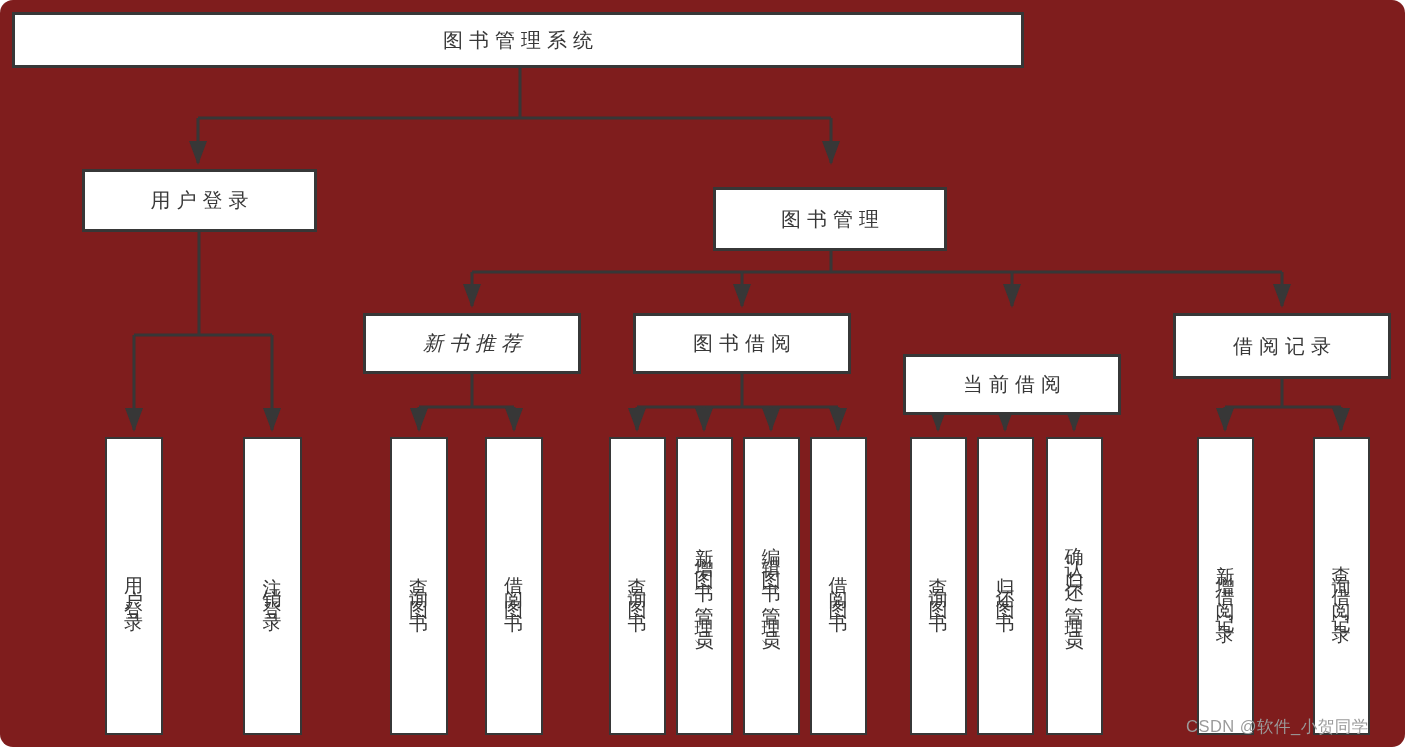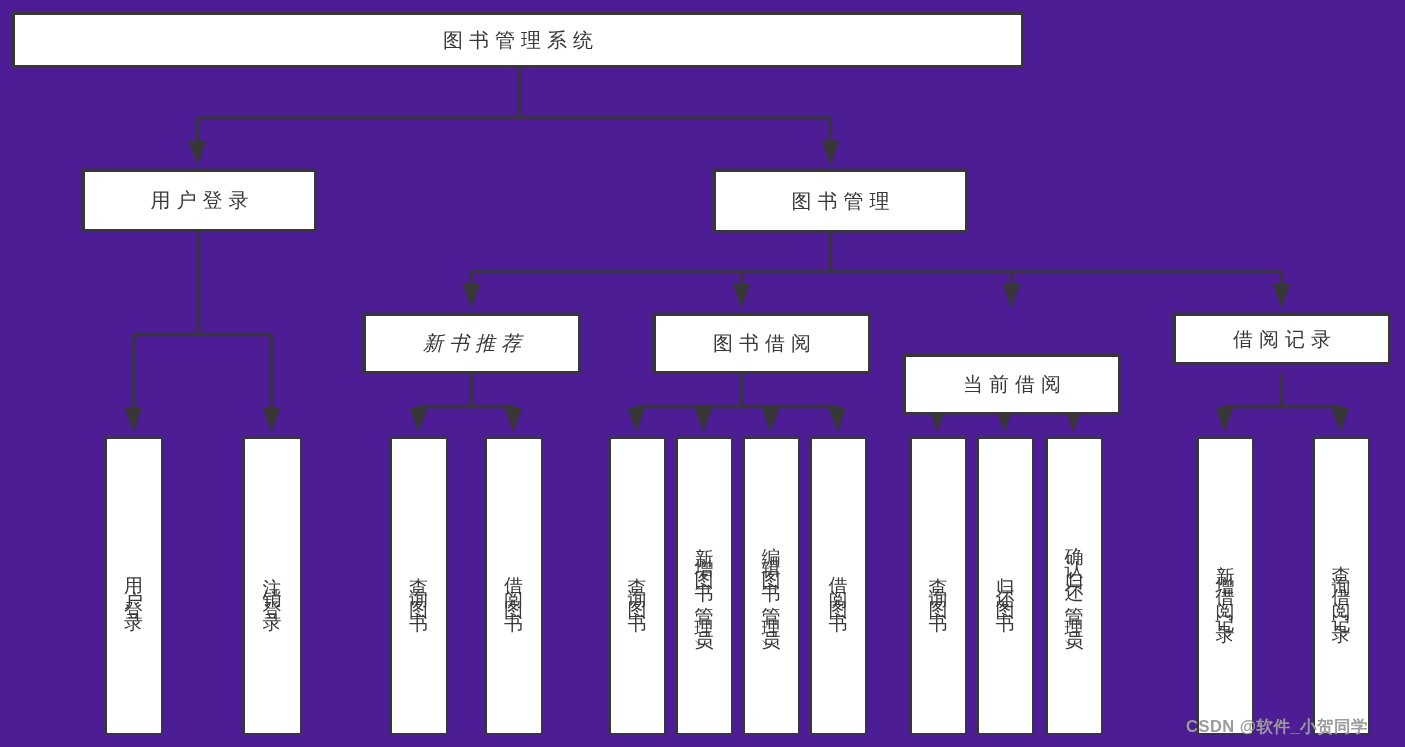--- a/index.html
+++ b/index.html
@@ -1,22 +1,23 @@
 <!DOCTYPE html>
 <html><head>
 <meta charset="utf-8">
 <style>
   html,body{margin:0;padding:0;background:#ffffff;}
   .canvas{
     position:relative;
     width:1405px;height:747px;
-    background:#4c1d95;
+    background:#7f1d1d;
     overflow:hidden;
     font-family:"Liberation Sans","DejaVu Sans",sans-serif;
     color:#333333;
+    border-radius:13px;
   }
   .wires{position:absolute;left:0;top:0;z-index:1;}
   .box{
     position:absolute;
     box-sizing:border-box;
     background:#ffffff;
     border:3px solid #373737;
     display:flex;align-items:center;justify-content:center;
     z-index:2;
     color:#383838;
@@ -39,21 +40,20 @@
     white-space:nowrap;
   }
   .watermark{
     position:absolute;
     left:1186px;top:716px;
     font-size:16.5px;
     letter-spacing:0.5px;
     color:#9b9b9b;
     z-index:3;
     white-space:nowrap;
-    font-weight:bold;
   }
 </style>
 </head>
 <body>
 
 <div class="canvas">
 
   <svg class="wires" width="1405" height="747" viewBox="0 0 1405 747">
     <defs>
       <marker id="arw" markerUnits="userSpaceOnUse" markerWidth="24" markerHeight="18" viewBox="0 0 24 18" refX="22" refY="9" orient="auto">
@@ -97,34 +97,34 @@
     </g>
   </svg>
 
   <div class="box" style="left:12px;top:12px;width:1012px;height:56px;">
     <span class="hlabel">图书管理系统</span>
   </div>
 
   <div class="box" style="left:82px;top:169px;width:235px;height:63px;">
     <span class="hlabel">用户登录</span>
   </div>
-  <div class="box" style="left:713px;top:169px;width:255px;height:64px;">
+  <div class="box" style="left:713px;top:187px;width:234px;height:64px;">
     <span class="hlabel">图书管理</span>
   </div>
 
   <div class="box" style="left:363px;top:313px;width:218px;height:61px;font-style:italic;">
     <span class="hlabel">新书推荐</span>
   </div>
-  <div class="box" style="left:633px;top:313px;width:218px;height:61px;margin-left:20px;">
+  <div class="box" style="left:633px;top:313px;width:218px;height:61px;">
     <span class="hlabel">图书借阅</span>
   </div>
   <div class="box" style="left:903px;top:313px;width:218px;height:61px;margin-top:41px;">
     <span class="hlabel">当前借阅</span>
   </div>
-  <div class="box" style="left:1173px;top:313px;width:218px;height:52px;">
+  <div class="box" style="left:1173px;top:313px;width:218px;height:66px;">
     <span class="hlabel">借阅记录</span>
   </div>
 
   <div class="box col" style="left:105px;top:437px;width:58px;height:298px;">
     <span class="vlabel">用户登录</span>
   </div>
   <div class="box col" style="left:243px;top:437px;width:59px;height:298px;">
     <span class="vlabel">注销登录</span>
   </div>
 

